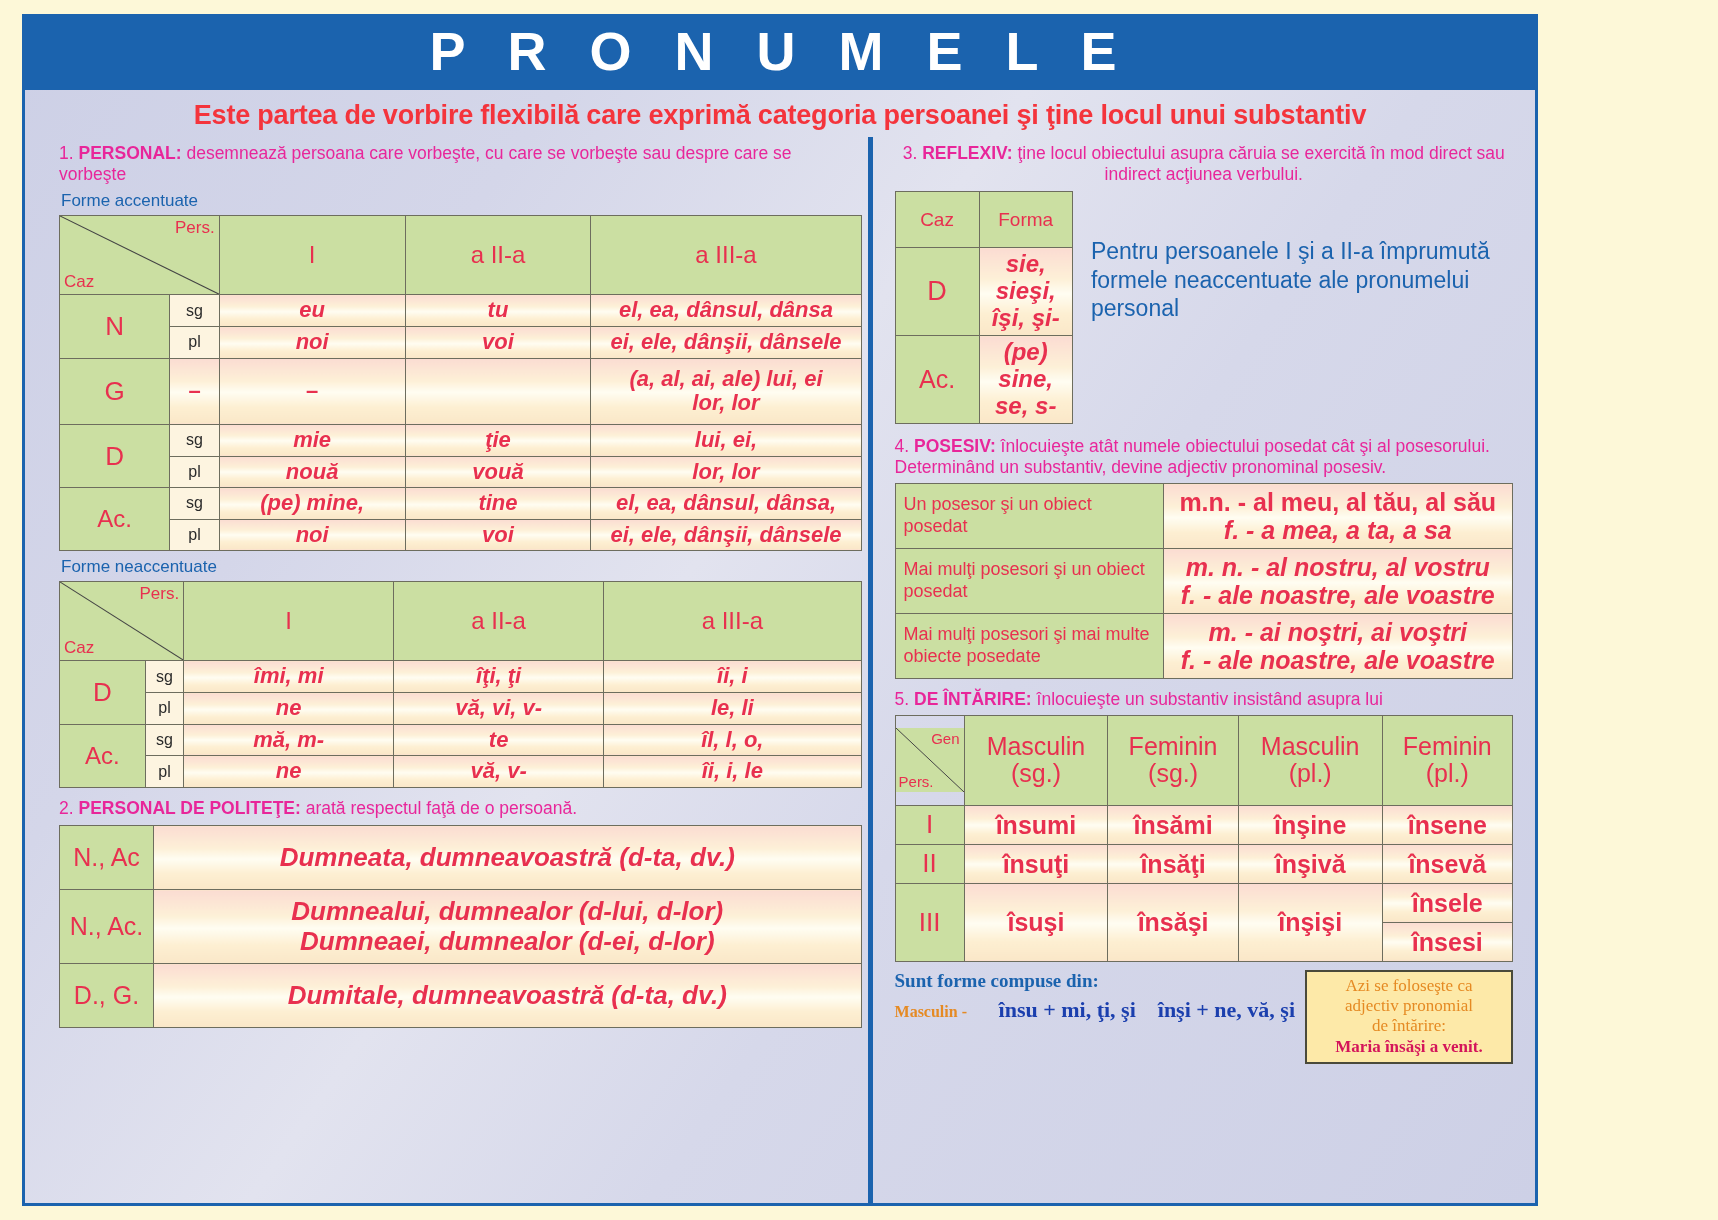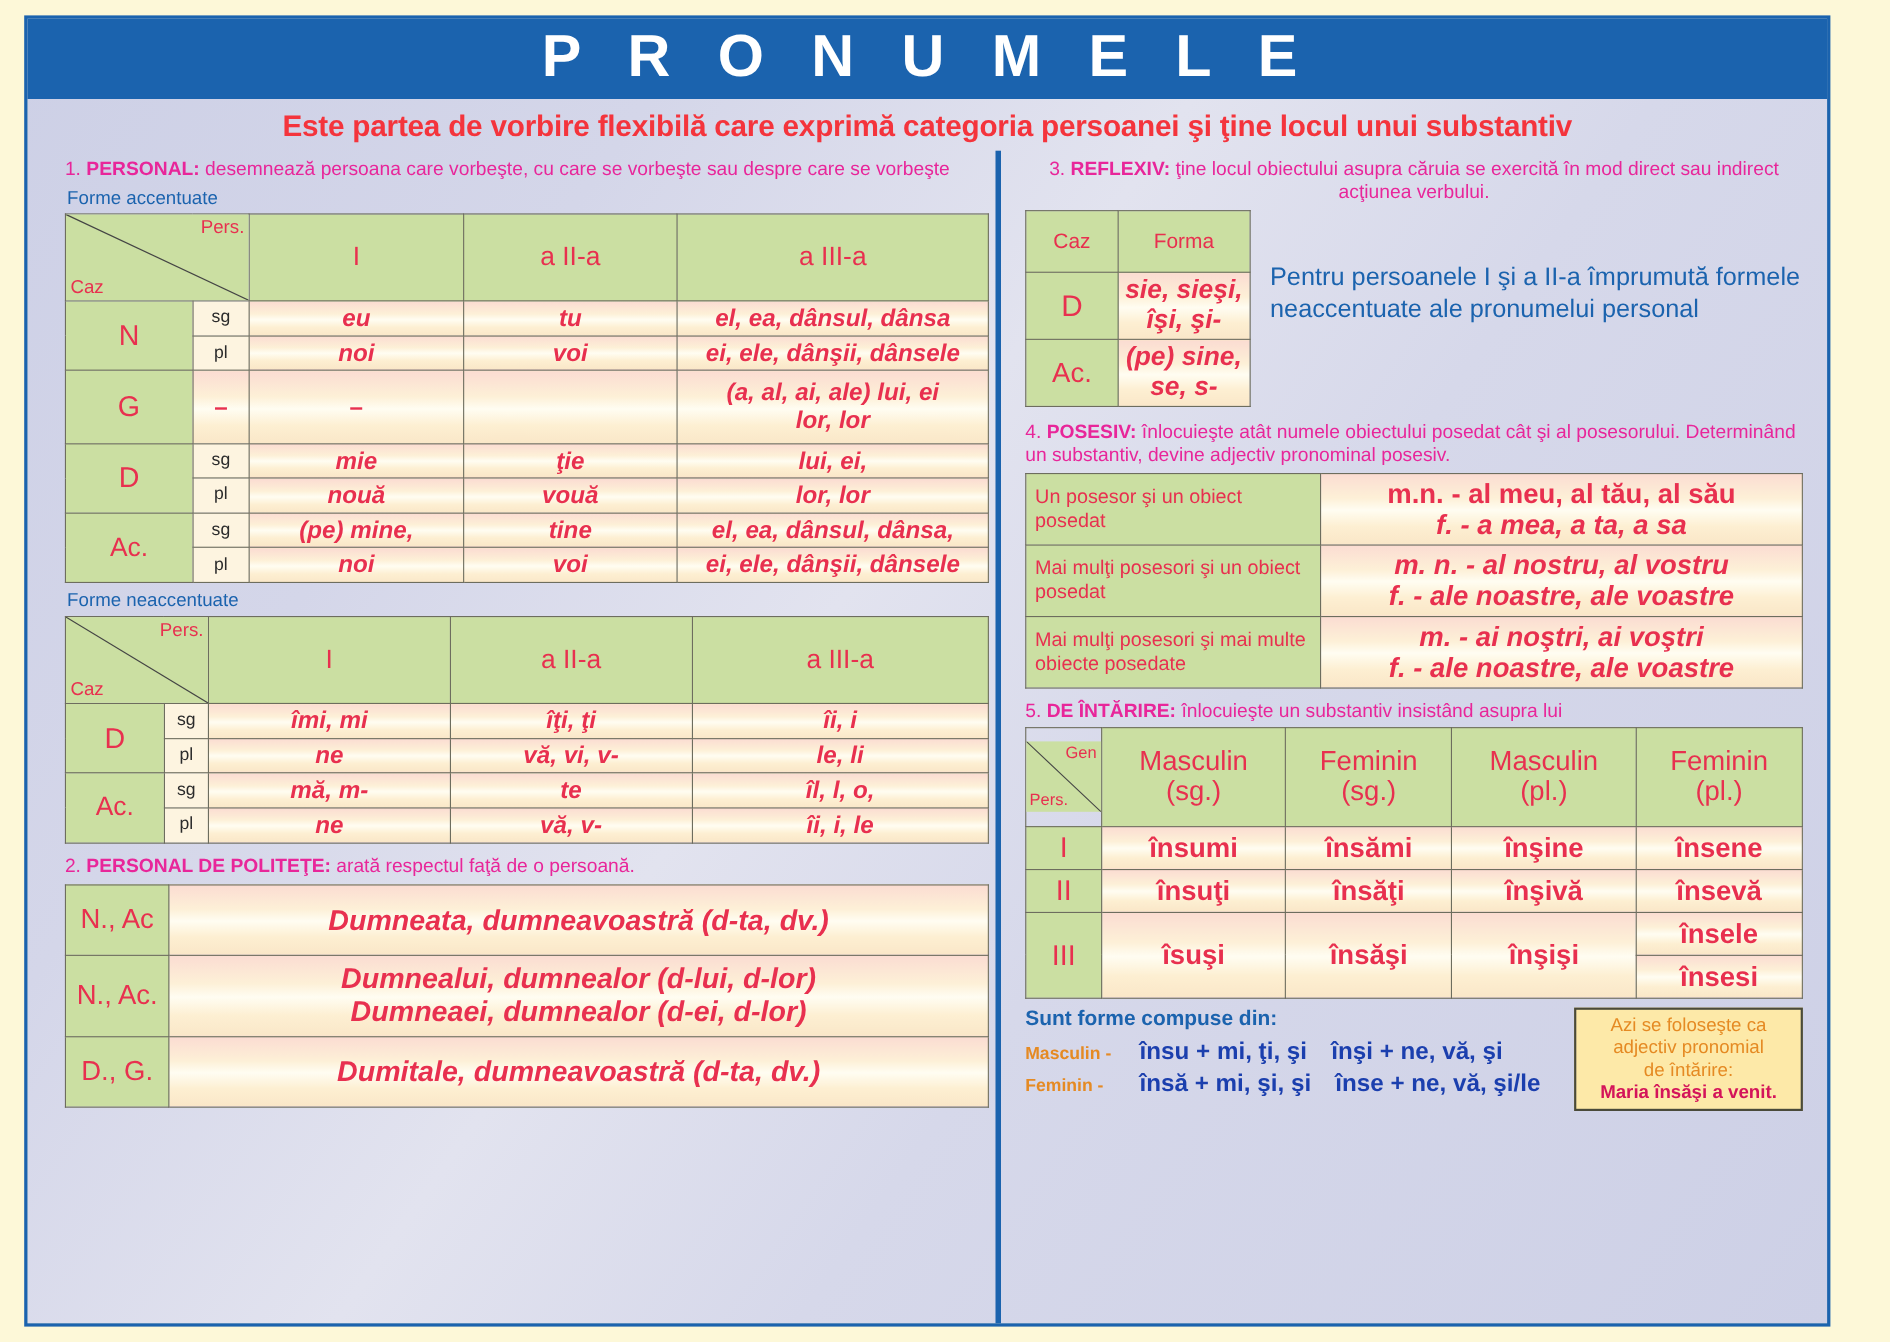--- a/index.html
+++ b/index.html
@@ -5,21 +5,21 @@
   * { box-sizing: border-box; }
   html, body { margin:0; padding:0; }
   body {
     width:1718px; height:1220px;
     font-family:"Liberation Sans", sans-serif;
     background:#fdf8d8;
     overflow:hidden;
   }
   .poster {
     position:absolute; left:22px; top:14px;
-    width:1642px; height:1192px;
+    width:1516px; height:1192px;
     background:linear-gradient(125deg,#cdd0e6 0%,#d4d6e9 25%,#e2e3ef 45%,#d6d8ea 62%,#cdd0e6 100%);
     border:3px solid #1b63ae;
     display:flex; flex-direction:column;
   }
   
   .title-bar {
     background:#1b63ae; color:#fff;
     text-align:center;
     padding:6px 0 10px 0;
     flex:0 0 auto;
@@ -106,21 +106,21 @@
   
   .t-int { font-size:24px; }
   .t-int .hd { font-size:25px; line-height:1.1; padding:17px 2px; }
   .t-int td.pers { background:#cbdfa2; color:#e8304f; font-size:26px; text-align:center; width:68px; }
   .t-int td.cellv { font-size:25px; padding:5px 4px; }
   .int-corner { position:relative; background:#cbdfa2; width:68px; height:64px; color:#e8304f; font-size:15px; }
   .int-corner .p1 { position:absolute; top:2px; right:4px; }
   .int-corner .p2 { position:absolute; bottom:2px; left:3px; }
 
   
-  .compuse { display:flex; margin-top:8px; align-items:flex-start; gap:10px; }
+  .compuse { display:flex; margin-top:8px; align-items:flex-start; gap:10px;font-family:Liberation Serif, serif; }
   .compuse-left { flex:1; }
   .compuse-title { color:#1b63ae; font-size:19px; font-weight:bold; margin-bottom:5px; }
   .compuse-row { display:flex; align-items:baseline; gap:8px; margin-bottom:3px; white-space:nowrap; }
   .compuse-row .gen { color:#e58a23; font-size:16px; font-weight:bold; width:96px; }
   .compuse-row .f1 { color:#1b3fae; font-size:22px; font-weight:bold; }
   .compuse-row .f2 { color:#1b3fae; font-size:22px; font-weight:bold; margin-left:14px; }
   .note-box {
     width:208px; background:#fde9a8; border:2px solid #4a4a3a;
     text-align:center; color:#e58a23; font-size:17px; line-height:1.2;
     padding:4px 4px 5px 4px;
@@ -428,25 +428,20 @@
         </table>
 
       <div class="compuse">
         <div class="compuse-left">
           <div class="compuse-title">Sunt forme compuse din:</div>
           <div class="compuse-row">
             <span class="gen">Masculin -</span>
             <span class="f1">însu + mi, ţi, şi</span>
             <span class="f2">înşi + ne, vă, şi</span>
           </div>
-          <div class="compuse-row">
-            <span class="gen">Feminin -</span>
-            <span class="f1">însă + mi, şi, şi</span>
-            <span class="f2">înse + ne, vă, şi/le</span>
-          </div>
         </div>
         <div class="note-box">
           <div>Azi se foloseşte ca</div>
           <div>adjectiv pronomial</div>
           <div>de întărire:</div>
           <div class="ex">Maria însăşi a venit.</div>
         </div>
       </div>
 
     </div>

